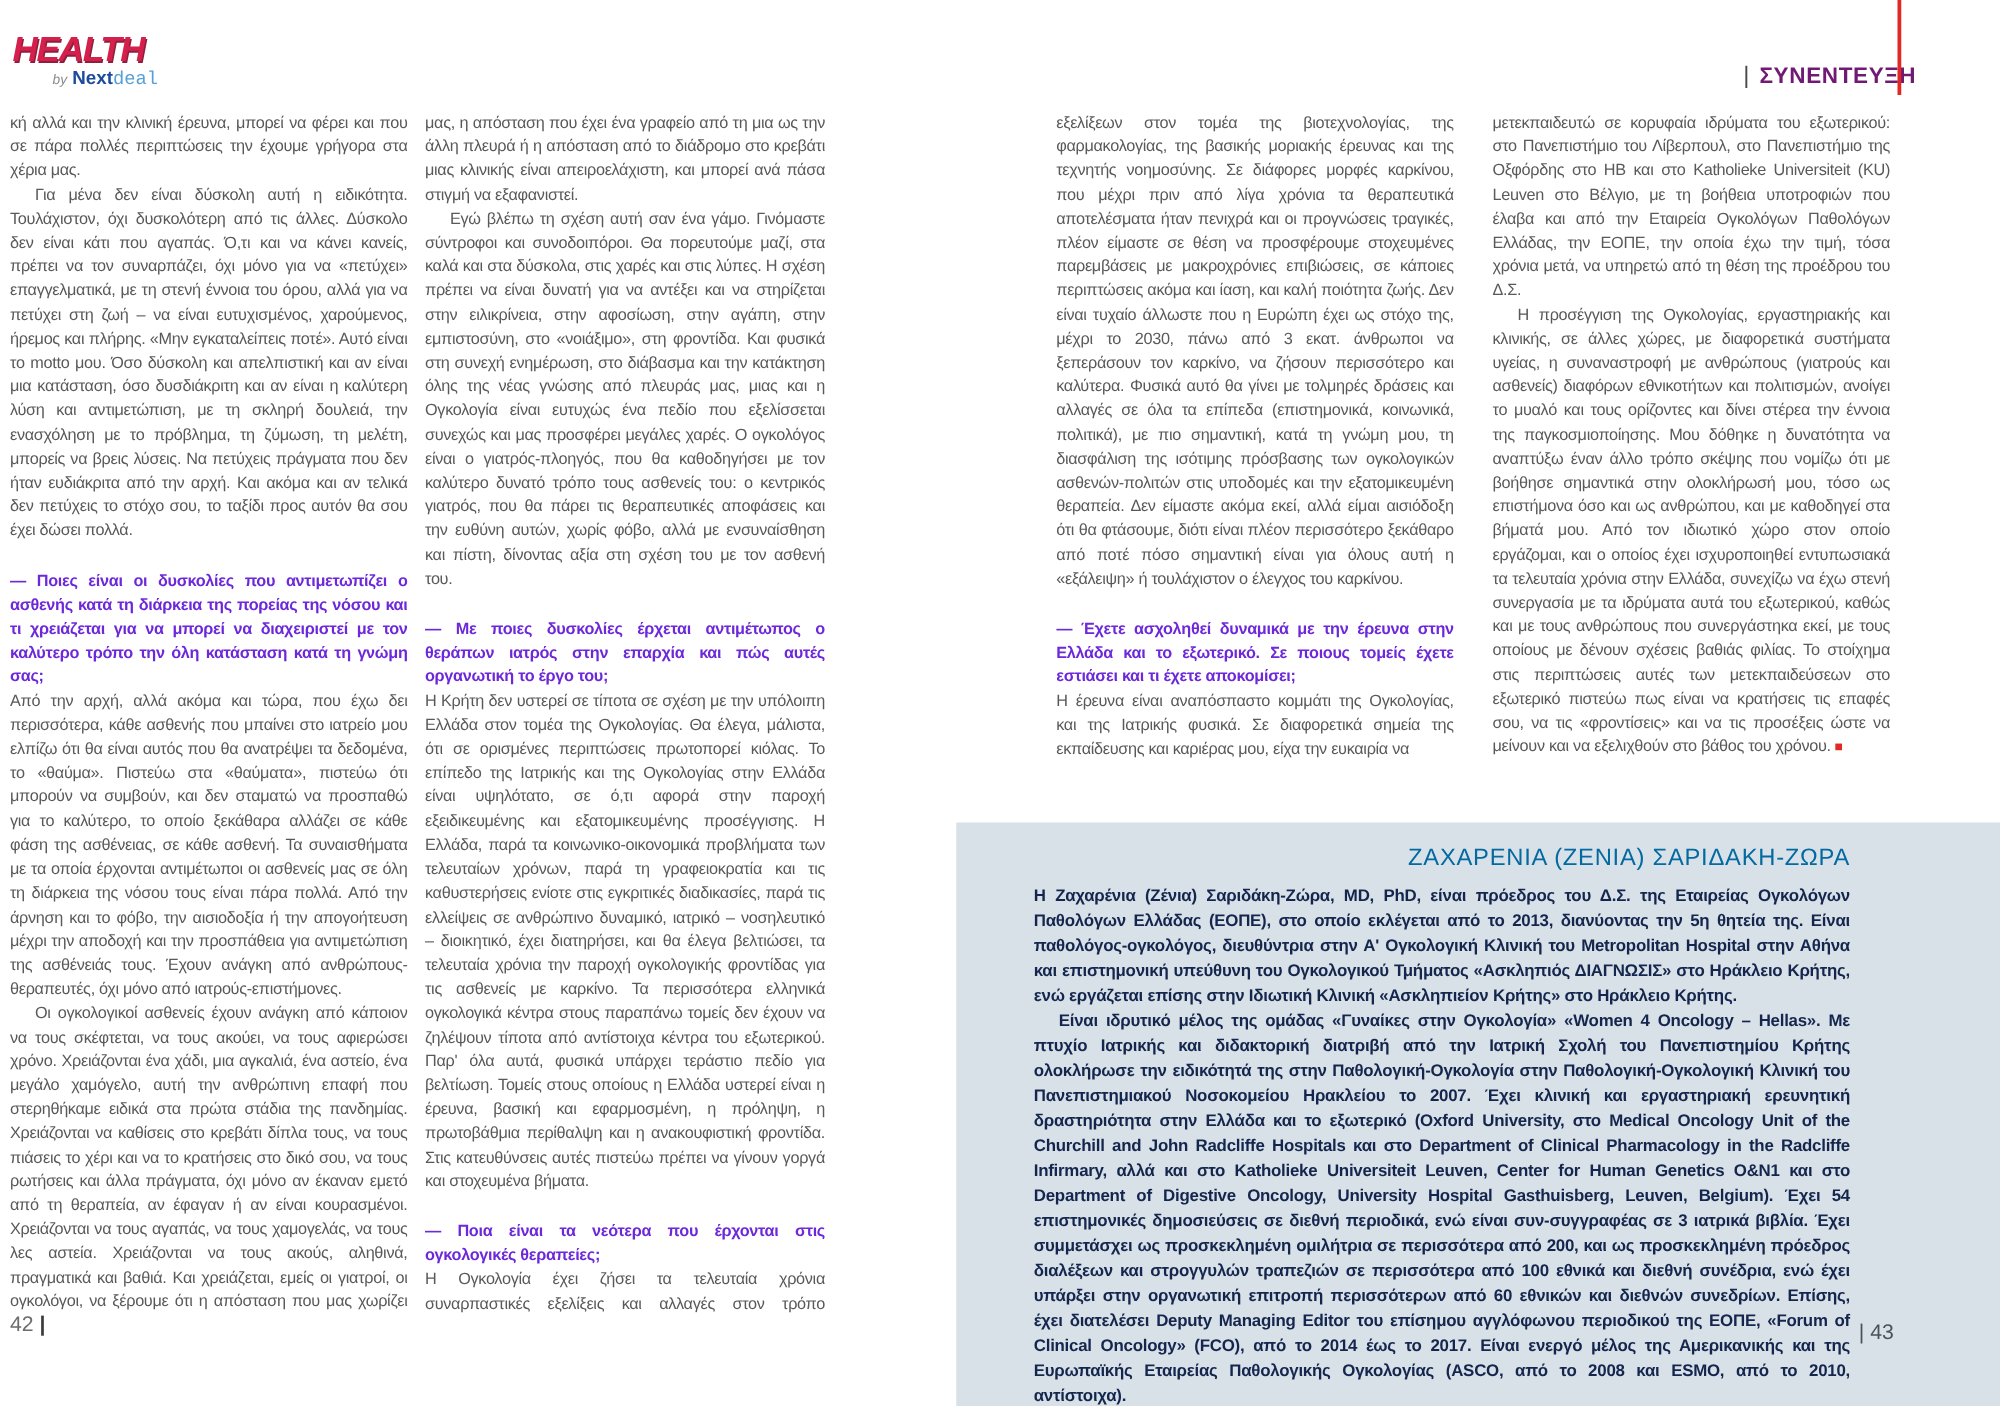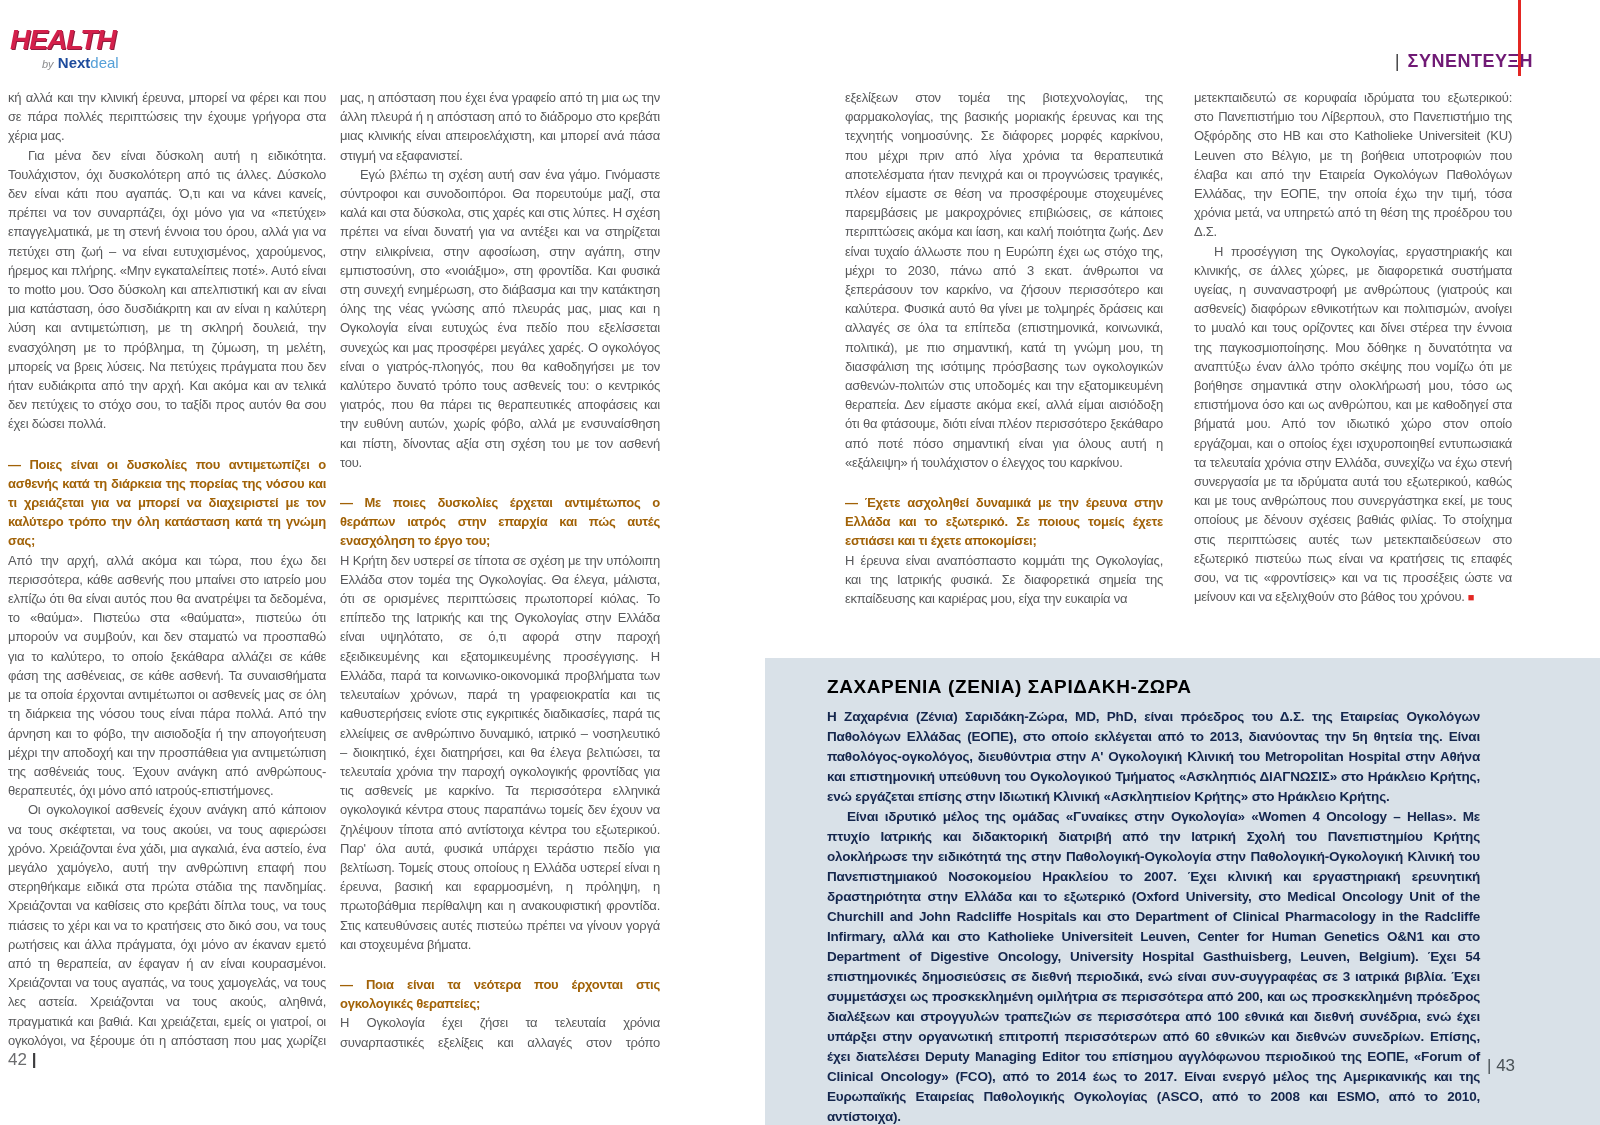--- a/index.html
+++ b/index.html
@@ -10,49 +10,49 @@
   }
   
   .logo{position:absolute;left:10px;top:26px;}
   .logo-health{
     font-size:28px;font-weight:900;font-style:italic;letter-spacing:-1px;
     color:#d4204b;text-shadow:1px 1px 0 #8f1d3e;line-height:1;
   }
   .logo-sub{margin-left:32px;margin-top:1px;font-size:15px;line-height:1.1;white-space:nowrap;}
   .logo-by{font-size:11px;color:#8a8b8d;font-style:italic;}
   .logo-next{font-weight:bold;color:#1d4b9c;}
-  .logo-deal{color:#55a0d8;}
+  .logo-deal{color:#55a0d8;font-family:Liberation Mono, monospace;}
   .section{position:absolute;right:92px;top:50px;white-space:nowrap;}
   .section-divider{color:#4a4a4c;font-weight:400;font-size:19px;margin-right:8px;}
   .section-label{color:#701a75;font-weight:bold;font-size:18px;letter-spacing:0.5px;}
   .red-rule{position:absolute;left:1518px;top:0;width:3px;height:76px;background:#e32723;}
   
   .col{
     position:absolute;top:88px;width:318px;overflow:hidden;
     font-size:13px;line-height:19.2px;letter-spacing:-0.25px;
     color:#58595b;text-align:justify;
   }
   .col p{margin:0;}
   .col p.ind{text-indent:20px;}
   .col p.q{
-    color:#a16207;font-weight:bold;margin-top:21px;text-align:justify;
+    color:#6d28d9;font-weight:bold;margin-top:21px;text-align:justify;
   }
   #col1{left:8px;height:962px;}
   #col2{left:340px;width:320px;height:962px;}
   #col3{left:845px;height:564px;}
   #col4{left:1194px;height:564px;}
   .end-mark{color:#e32723;font-size:11px;margin-left:3px;letter-spacing:0;}
   
   .bio{
     position:absolute;left:765px;top:658px;width:835px;height:467px;
     background:#d9e1e8;box-sizing:border-box;padding:18px 120px 0 62px;
   }
   .bio-heading{
-    color:#000000;font-weight:700;font-size:19px;letter-spacing:0.6px;
-    margin:0 0 8px 0;line-height:1.2;
+    color:#0369a1;font-weight:400;font-size:19px;letter-spacing:0.6px;
+    margin:0 0 8px 0;line-height:1.2;text-align:right;
   }
   .bio-text{color:#14264d;font-weight:bold;font-size:13.5px;line-height:20px;letter-spacing:-0.2px;text-align:justify;}
   .bio-text p{margin:0;}
   .bio-text p.ind{text-indent:20px;}
   
   .folio{position:absolute;font-size:17px;color:#6b6c6e;}
   .folio .bar{color:#3c3c3e;font-weight:bold;}
   #folio-left{left:8px;top:1050px;}
   #folio-right{left:1487px;top:1056px;color:#4a5257;}
   #folio-right .bar{color:#4a5257;font-weight:400;}
@@ -79,21 +79,21 @@
     <p>κή αλλά και την κλινική έρευνα, μπορεί να φέρει και που σε πάρα πολλές περιπτώσεις την έχουμε γρήγορα στα χέρια μας.</p>
     <p class="ind">Για μένα δεν είναι δύσκολη αυτή η ειδικότητα. Τουλάχιστον, όχι δυσκολότερη από τις άλλες. Δύσκολο δεν είναι κάτι που αγαπάς. Ό,τι και να κάνει κανείς, πρέπει να τον συναρπάζει, όχι μόνο για να «πετύχει» επαγγελματικά, με τη στενή έννοια του όρου, αλλά για να πετύχει στη ζωή – να είναι ευτυχισμένος, χαρούμενος, ήρεμος και πλήρης. «Μην εγκαταλείπεις ποτέ». Αυτό είναι το motto μου. Όσο δύσκολη και απελπιστική και αν είναι μια κατάσταση, όσο δυσδιάκριτη και αν είναι η καλύτερη λύση και αντιμετώπιση, με τη σκληρή δουλειά, την ενασχόληση με το πρόβλημα, τη ζύμωση, τη μελέτη, μπορείς να βρεις λύσεις. Να πετύχεις πράγματα που δεν ήταν ευδιάκριτα από την αρχή. Και ακόμα και αν τελικά δεν πετύχεις το στόχο σου, το ταξίδι προς αυτόν θα σου έχει δώσει πολλά.</p>
     <p class="q">— Ποιες είναι οι δυσκολίες που αντιμετωπίζει ο ασθενής κατά τη διάρκεια της πορείας της νόσου και τι χρειάζεται για να μπορεί να διαχειριστεί με τον καλύτερο τρόπο την όλη κατάσταση κατά τη γνώμη σας;</p>
     <p>Από την αρχή, αλλά ακόμα και τώρα, που έχω δει περισσότερα, κάθε ασθενής που μπαίνει στο ιατρείο μου ελπίζω ότι θα είναι αυτός που θα ανατρέψει τα δεδομένα, το «θαύμα». Πιστεύω στα «θαύματα», πιστεύω ότι μπορούν να συμβούν, και δεν σταματώ να προσπαθώ για το καλύτερο, το οποίο ξεκάθαρα αλλάζει σε κάθε φάση της ασθένειας, σε κάθε ασθενή. Τα συναισθήματα με τα οποία έρχονται αντιμέτωποι οι ασθενείς μας σε όλη τη διάρκεια της νόσου τους είναι πάρα πολλά. Από την άρνηση και το φόβο, την αισιοδοξία ή την απογοήτευση μέχρι την αποδοχή και την προσπάθεια για αντιμετώπιση της ασθένειάς τους. Έχουν ανάγκη από ανθρώπους-θεραπευτές, όχι μόνο από ιατρούς-επιστήμονες.</p>
     <p class="ind">Οι ογκολογικοί ασθενείς έχουν ανάγκη από κάποιον να τους σκέφτεται, να τους ακούει, να τους αφιερώσει χρόνο. Χρειάζονται ένα χάδι, μια αγκαλιά, ένα αστείο, ένα μεγάλο χαμόγελο, αυτή την ανθρώπινη επαφή που στερηθήκαμε ειδικά στα πρώτα στάδια της πανδημίας. Χρειάζονται να καθίσεις στο κρεβάτι δίπλα τους, να τους πιάσεις το χέρι και να το κρατήσεις στο δικό σου, να τους ρωτήσεις και άλλα πράγματα, όχι μόνο αν έκαναν εμετό από τη θεραπεία, αν έφαγαν ή αν είναι κουρασμένοι. Χρειάζονται να τους αγαπάς, να τους χαμογελάς, να τους λες αστεία. Χρειάζονται να τους ακούς, αληθινά, πραγματικά και βαθιά. Και χρειάζεται, εμείς οι γιατροί, οι ογκολόγοι, να ξέρουμε ότι η απόσταση που μας χωρίζει από τους ασθενείς</p>
   </div>
 
   <div class="col" id="col2">
     <p>μας, η απόσταση που έχει ένα γραφείο από τη μια ως την άλλη πλευρά ή η απόσταση από το διάδρομο στο κρεβάτι μιας κλινικής είναι απειροελάχιστη, και μπορεί ανά πάσα στιγμή να εξαφανιστεί.</p>
     <p class="ind">Εγώ βλέπω τη σχέση αυτή σαν ένα γάμο. Γινόμαστε σύντροφοι και συνοδοιπόροι. Θα πορευτούμε μαζί, στα καλά και στα δύσκολα, στις χαρές και στις λύπες. Η σχέση πρέπει να είναι δυνατή για να αντέξει και να στηρίζεται στην ειλικρίνεια, στην αφοσίωση, στην αγάπη, στην εμπιστοσύνη, στο «νοιάξιμο», στη φροντίδα. Και φυσικά στη συνεχή ενημέρωση, στο διάβασμα και την κατάκτηση όλης της νέας γνώσης από πλευράς μας, μιας και η Ογκολογία είναι ευτυχώς ένα πεδίο που εξελίσσεται συνεχώς και μας προσφέρει μεγάλες χαρές. Ο ογκολόγος είναι ο γιατρός-πλοηγός, που θα καθοδηγήσει με τον καλύτερο δυνατό τρόπο τους ασθενείς του: ο κεντρικός γιατρός, που θα πάρει τις θεραπευτικές αποφάσεις και την ευθύνη αυτών, χωρίς φόβο, αλλά με ενσυναίσθηση και πίστη, δίνοντας αξία στη σχέση του με τον ασθενή του.</p>
-    <p class="q">— Με ποιες δυσκολίες έρχεται αντιμέτωπος ο θεράπων ιατρός στην επαρχία και πώς αυτές ενασχόληση το έργο του;</p>
+    <p class="q">— Με ποιες δυσκολίες έρχεται αντιμέτωπος ο θεράπων ιατρός στην επαρχία και πώς αυτές οργανωτική το έργο του;</p>
     <p>Η Κρήτη δεν υστερεί σε τίποτα σε σχέση με την υπόλοιπη Ελλάδα στον τομέα της Ογκολογίας. Θα έλεγα, μάλιστα, ότι σε ορισμένες περιπτώσεις πρωτοπορεί κιόλας. Το επίπεδο της Ιατρικής και της Ογκολογίας στην Ελλάδα είναι υψηλότατο, σε ό,τι αφορά στην παροχή εξειδικευμένης και εξατομικευμένης προσέγγισης. Η Ελλάδα, παρά τα κοινωνικο-οικονομικά προβλήματα των τελευταίων χρόνων, παρά τη γραφειοκρατία και τις καθυστερήσεις ενίοτε στις εγκριτικές διαδικασίες, παρά τις ελλείψεις σε ανθρώπινο δυναμικό, ιατρικό – νοσηλευτικό – διοικητικό, έχει διατηρήσει, και θα έλεγα βελτιώσει, τα τελευταία χρόνια την παροχή ογκολογικής φροντίδας για τις ασθενείς με καρκίνο. Τα περισσότερα ελληνικά ογκολογικά κέντρα στους παραπάνω τομείς δεν έχουν να ζηλέψουν τίποτα από αντίστοιχα κέντρα του εξωτερικού. Παρ' όλα αυτά, φυσικά υπάρχει τεράστιο πεδίο για βελτίωση. Τομείς στους οποίους η Ελλάδα υστερεί είναι η έρευνα, βασική και εφαρμοσμένη, η πρόληψη, η πρωτοβάθμια περίθαλψη και η ανακουφιστική φροντίδα. Στις κατευθύνσεις αυτές πιστεύω πρέπει να γίνουν γοργά και στοχευμένα βήματα.</p>
     <p class="q">— Ποια είναι τα νεότερα που έρχονται στις ογκολογικές θεραπείες;</p>
     <p>Η Ογκολογία έχει ζήσει τα τελευταία χρόνια συναρπαστικές εξελίξεις και αλλαγές στον τρόπο θεραπευτικής αντιμετώπισης, κυρίως λόγω των καινοτόμων</p>
   </div>
 
   <div class="col" id="col3">
     <p>εξελίξεων στον τομέα της βιοτεχνολογίας, της φαρμακολογίας, της βασικής μοριακής έρευνας και της τεχνητής νοημοσύνης. Σε διάφορες μορφές καρκίνου, που μέχρι πριν από λίγα χρόνια τα θεραπευτικά αποτελέσματα ήταν πενιχρά και οι προγνώσεις τραγικές, πλέον είμαστε σε θέση να προσφέρουμε στοχευμένες παρεμβάσεις με μακροχρόνιες επιβιώσεις, σε κάποιες περιπτώσεις ακόμα και ίαση, και καλή ποιότητα ζωής. Δεν είναι τυχαίο άλλωστε που η Ευρώπη έχει ως στόχο της, μέχρι το 2030, πάνω από 3 εκατ. άνθρωποι να ξεπεράσουν τον καρκίνο, να ζήσουν περισσότερο και καλύτερα. Φυσικά αυτό θα γίνει με τολμηρές δράσεις και αλλαγές σε όλα τα επίπεδα (επιστημονικά, κοινωνικά, πολιτικά), με πιο σημαντική, κατά τη γνώμη μου, τη διασφάλιση της ισότιμης πρόσβασης των ογκολογικών ασθενών-πολιτών στις υποδομές και την εξατομικευμένη θεραπεία. Δεν είμαστε ακόμα εκεί, αλλά είμαι αισιόδοξη ότι θα φτάσουμε, διότι είναι πλέον περισσότερο ξεκάθαρο από ποτέ πόσο σημαντική είναι για όλους αυτή η «εξάλειψη» ή τουλάχιστον ο έλεγχος του καρκίνου.</p>
     <p class="q">— Έχετε ασχοληθεί δυναμικά με την έρευνα στην Ελλάδα και το εξωτερικό. Σε ποιους τομείς έχετε εστιάσει και τι έχετε αποκομίσει;</p>
     <p>Η έρευνα είναι αναπόσπαστο κομμάτι της Ογκολογίας, και της Ιατρικής φυσικά. Σε διαφορετικά σημεία της εκπαίδευσης και καριέρας μου, είχα την ευκαιρία να</p>
   </div>

